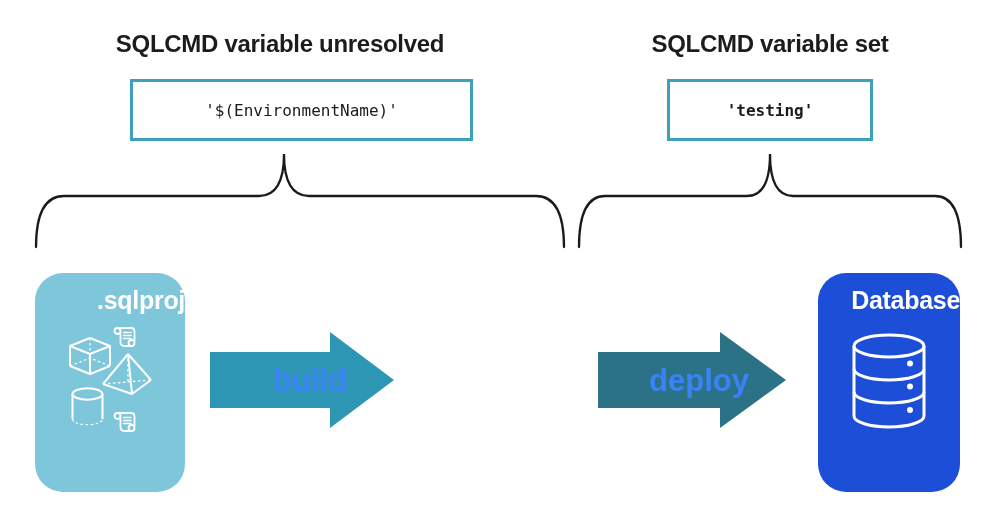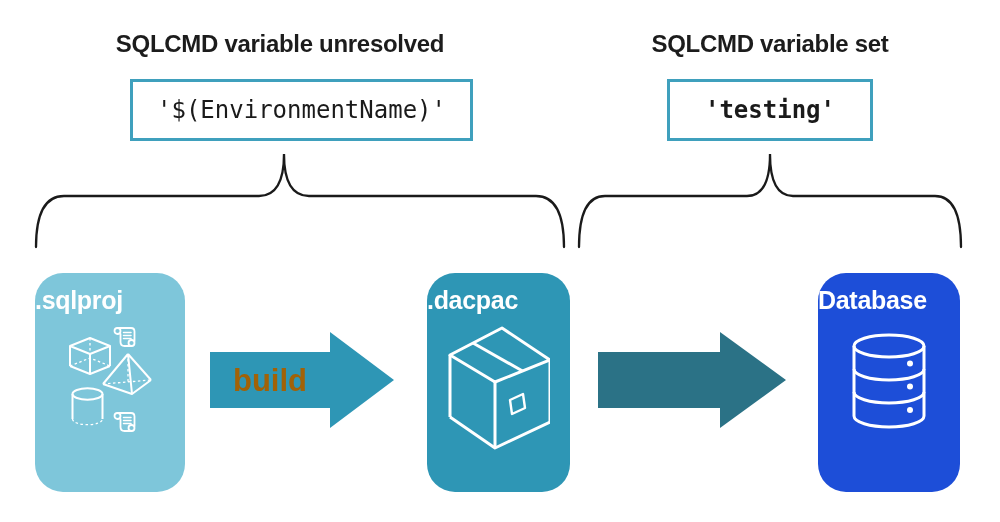--- a/index.html
+++ b/index.html
@@ -15,47 +15,47 @@
   #h-right { left:620px; width:300px; }
 
   .codebox {
     position:absolute; top:79px; height:62px; box-sizing:border-box;
     background:#ffffff; border:3px solid #3fa0bd;
     display:flex; align-items:center; justify-content:center;
   }
   #code-left  { left:130px; width:343px; }
   #code-right { left:667px; width:206px;font-weight:bold; }
   .codebox code {
-    font-family:"DejaVu Sans Mono", monospace; font-size:24px; color:#1a1a1a;
+    font-family:"DejaVu Sans Mono", monospace; font-size:16px; color:#1a1a1a;
     white-space:nowrap;
   }
 
   .brace { position:absolute; top:150px; }
   #brace-left  { left:34px; }
   #brace-right { left:577px; }
 
   .node {
     position:absolute; top:273px; height:219px; border-radius:28px;
   }
   #node-sqlproj  { left:35px;  width:150px; background:#7ec6da; }
   #node-dacpac   { left:427px; width:143px; background:#2e96b5; }
   #node-database { left:818px; width:142px; background:#1d4ed8; }
   .node-label {
-    margin-top:13px; text-align:left;
+    margin-top:13px; text-align:right;
     font-size:25px; font-weight:700; color:#ffffff; letter-spacing:-0.3px;
   }
   .node svg { position:absolute; }
 
   .arrow-svg { position:absolute; top:332px; }
   #arrow-build  { left:210px; }
   #arrow-deploy { left:598px; }
   .arrow-label {
     position:absolute; top:352px; height:58px;
     display:flex; align-items:center; justify-content:center;
-    font-size:31px; font-weight:700; color:#a16207;
+    font-size:31px; font-weight:700; color:#3b82f6;padding-left:40px;
   }
   #label-build  { left:210px; width:120px; }
   #label-deploy { left:598px; width:122px; }
 
   
   .icon-scroll1  { left:76px; top:51px;  }
   .icon-cube     { left:34px; top:64px;  }
   .icon-pyramid  { left:66px; top:79px;  }
   .icon-cylinder { left:36px; top:114px; }
   .icon-scroll2  { left:76px; top:136px; }
@@ -131,37 +131,25 @@
         <path d="M12.5,8.5 H20 M12.5,11.5 H20 M12.5,14.5 H20" stroke-width="1.5"></path>
       </g>
     </svg>
   </div>
 
   <svg class="arrow-svg" id="arrow-build" width="184" height="96" viewBox="0 0 184 96" aria-hidden="true">
     <polygon points="0,20 120,20 120,0 184,48 120,96 120,76 0,76" fill="#2e96b5"></polygon>
   </svg>
   <div class="arrow-label" id="label-build">build</div>
 
-  <div class="node" id="node-dacpac">
-    <div class="node-label">.dacpac</div>
-
-    <svg class="icon-package" width="105" height="128" viewBox="0 0 105 128" aria-hidden="true">
-      <g fill="none" stroke="#ffffff" stroke-width="3" stroke-linejoin="round">
-        <path d="M57,6 L105,38 L50,60 L5,33 Z"></path>
-        <path d="M28,21 L77.5,49"></path>
-        <path d="M5,33 V95 M105,38 V100 M50,60 V126"></path>
-        <path d="M5,95 L50,126 L105,100"></path>
-        <path d="M65,78 L78,72 L80,86 L67,92 Z" stroke-width="2.4"></path>
-      </g>
-    </svg>
-  </div>
 
   <svg class="arrow-svg" id="arrow-deploy" width="188" height="96" viewBox="0 0 188 96" aria-hidden="true">
     <polygon points="0,20 122,20 122,0 188,48 122,96 122,76 0,76" fill="#2b7286"></polygon>
   </svg>
+  <div class="arrow-label" id="label-deploy">deploy</div>
 
   <div class="node" id="node-database">
     <div class="node-label">Database</div>
 
     <svg class="icon-database" width="76" height="96" viewBox="0 0 76 96" aria-hidden="true">
       <g fill="none" stroke="#ffffff" stroke-width="3">
         <ellipse cx="38" cy="13" rx="35" ry="11"></ellipse>
         <path d="M3,13 V83 M73,13 V83"></path>
         <path d="M3,36 A35,11 0 0 0 73,36"></path>
         <path d="M3,59 A35,11 0 0 0 73,59"></path>

